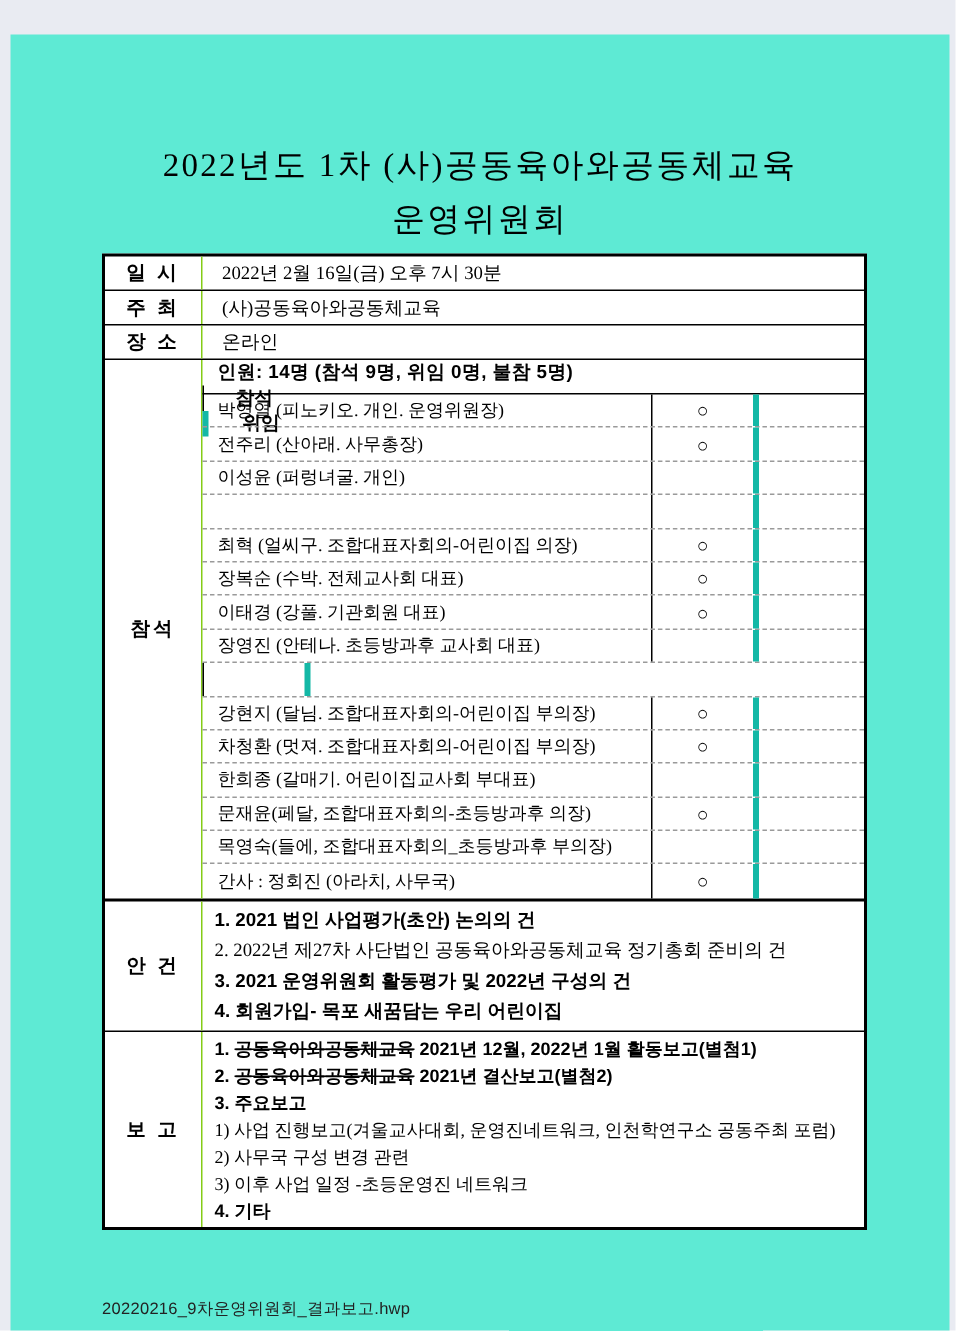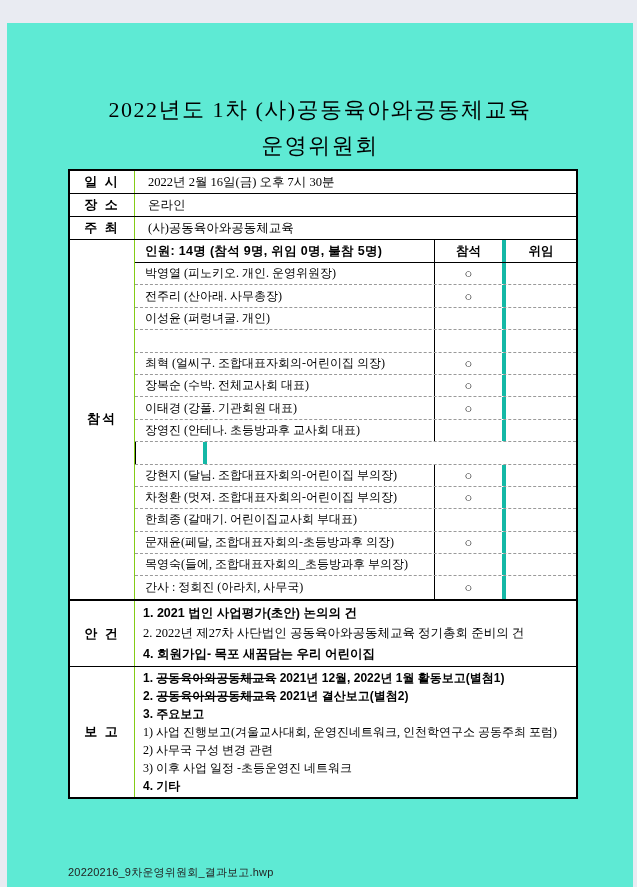--- a/index.html
+++ b/index.html
@@ -11,21 +11,21 @@
   .doc-table { position:absolute; left:61px; top:146px; width:510px;
                border:2px solid #000; display:flex; flex-direction:column; background:#fff; }
   .info-row { display:flex; height:23px; border-bottom:1px solid #000; }
   .label-cell { width:65px; border-right:1px solid #84cc16; display:flex; align-items:center;
                 justify-content:center; font-weight:bold; font-size:13px;
                 font-family:"Liberation Sans", sans-serif; letter-spacing:2px; flex:none; }
   .info-value { flex:1; display:flex; align-items:center; padding-left:13px; font-size:12.5px; }
   .att-section { display:flex; border-bottom:2px solid #000; }
   .att-content { flex:1; display:flex; flex-direction:column; }
   .att-header { display:flex; height:23px; border-bottom:1px solid #000;
-                font-family:"Liberation Sans", sans-serif; font-weight:bold; font-size:12.5px; }
+                font-family:"Liberation Sans", sans-serif; font-weight:bold; font-size:12.5px;flex-direction:column; }
   .att-summary { flex:1; display:flex; align-items:center; padding-left:10px; letter-spacing:0.3px; }
   .col-a { width:68px; border-left:1px solid #000; display:flex; align-items:center; justify-content:center; flex:none; }
   .col-p { width:74px; border-left:4px solid #14b8a6; display:flex; align-items:center; justify-content:center; flex:none; }
   .att-row { display:flex; height:22.4px; border-bottom:1px dashed #9a9a9a; font-size:12px; }
   .att-row:last-child { border-bottom:none; }
   .att-name { flex:1; display:flex; align-items:center; padding-left:10px; white-space:nowrap; overflow:hidden; }
   .mark { font-size:13px; line-height:1; }
   .sec { display:flex; border-bottom:1px solid #000; }
   .sec.last { border-bottom:none; }
   .sec-body { flex:1; padding:2px 4px 2px 8px; }
@@ -48,27 +48,27 @@
   </div>
 
   <div class="doc-table">
 
     <div class="info-row">
       <div class="label-cell">일 시</div>
       <div class="info-value">2022년 2월 16일(금) 오후 7시 30분</div>
     </div>
 
     <div class="info-row">
+      <div class="label-cell">주 최</div>
+      <div class="info-value">(사)공동육아와공동체교육</div>
+    </div>
+
+    <div class="info-row">
       <div class="label-cell">장 소</div>
       <div class="info-value">온라인</div>
-    </div>
-
-    <div class="info-row">
-      <div class="label-cell">주 최</div>
-      <div class="info-value">(사)공동육아와공동체교육</div>
     </div>
 
     <div class="att-section">
       <div class="label-cell">참석</div>
       <div class="att-content">
         <div class="att-header">
           <div class="att-summary">인원: 14명  (참석 9명, 위임 0명, 불참  5명)</div>
           <div class="col-a">참석</div>
           <div class="col-p">위임</div>
         </div>
@@ -209,20 +209,21 @@
   </div>
           </div>
       </div>
     </div>
 
     <div class="sec">
       <div class="label-cell">안 건</div>
       <div class="sec-body agenda-body">
           <div class="line b">1. 2021 법인 사업평가(초안) 논의의 건</div>
           <div class="line">2. 2022년 제27차 사단법인 공동육아와공동체교육 정기총회 준비의 건</div>
+          <div class="line b">3. 2021 운영위원회 활동평가 및 2022년 구성의 건</div>
           <div class="line b">4. 회원가입- 목포 새꿈담는 우리 어린이집</div>
         </div>
     </div>
 
     <div class="sec last">
       <div class="label-cell">보 고</div>
       <div class="sec-body report-body">
           <div class="line b">1. <span class="strike">공동육아와공동체교육</span> 2021년 12월, 2022년 1월 활동보고(별첨1)</div>
           <div class="line b">2. <span class="strike">공동육아와공동체교육</span> 2021년 결산보고(별첨2)</div>
           <div class="line b u">3. 주요보고</div>

